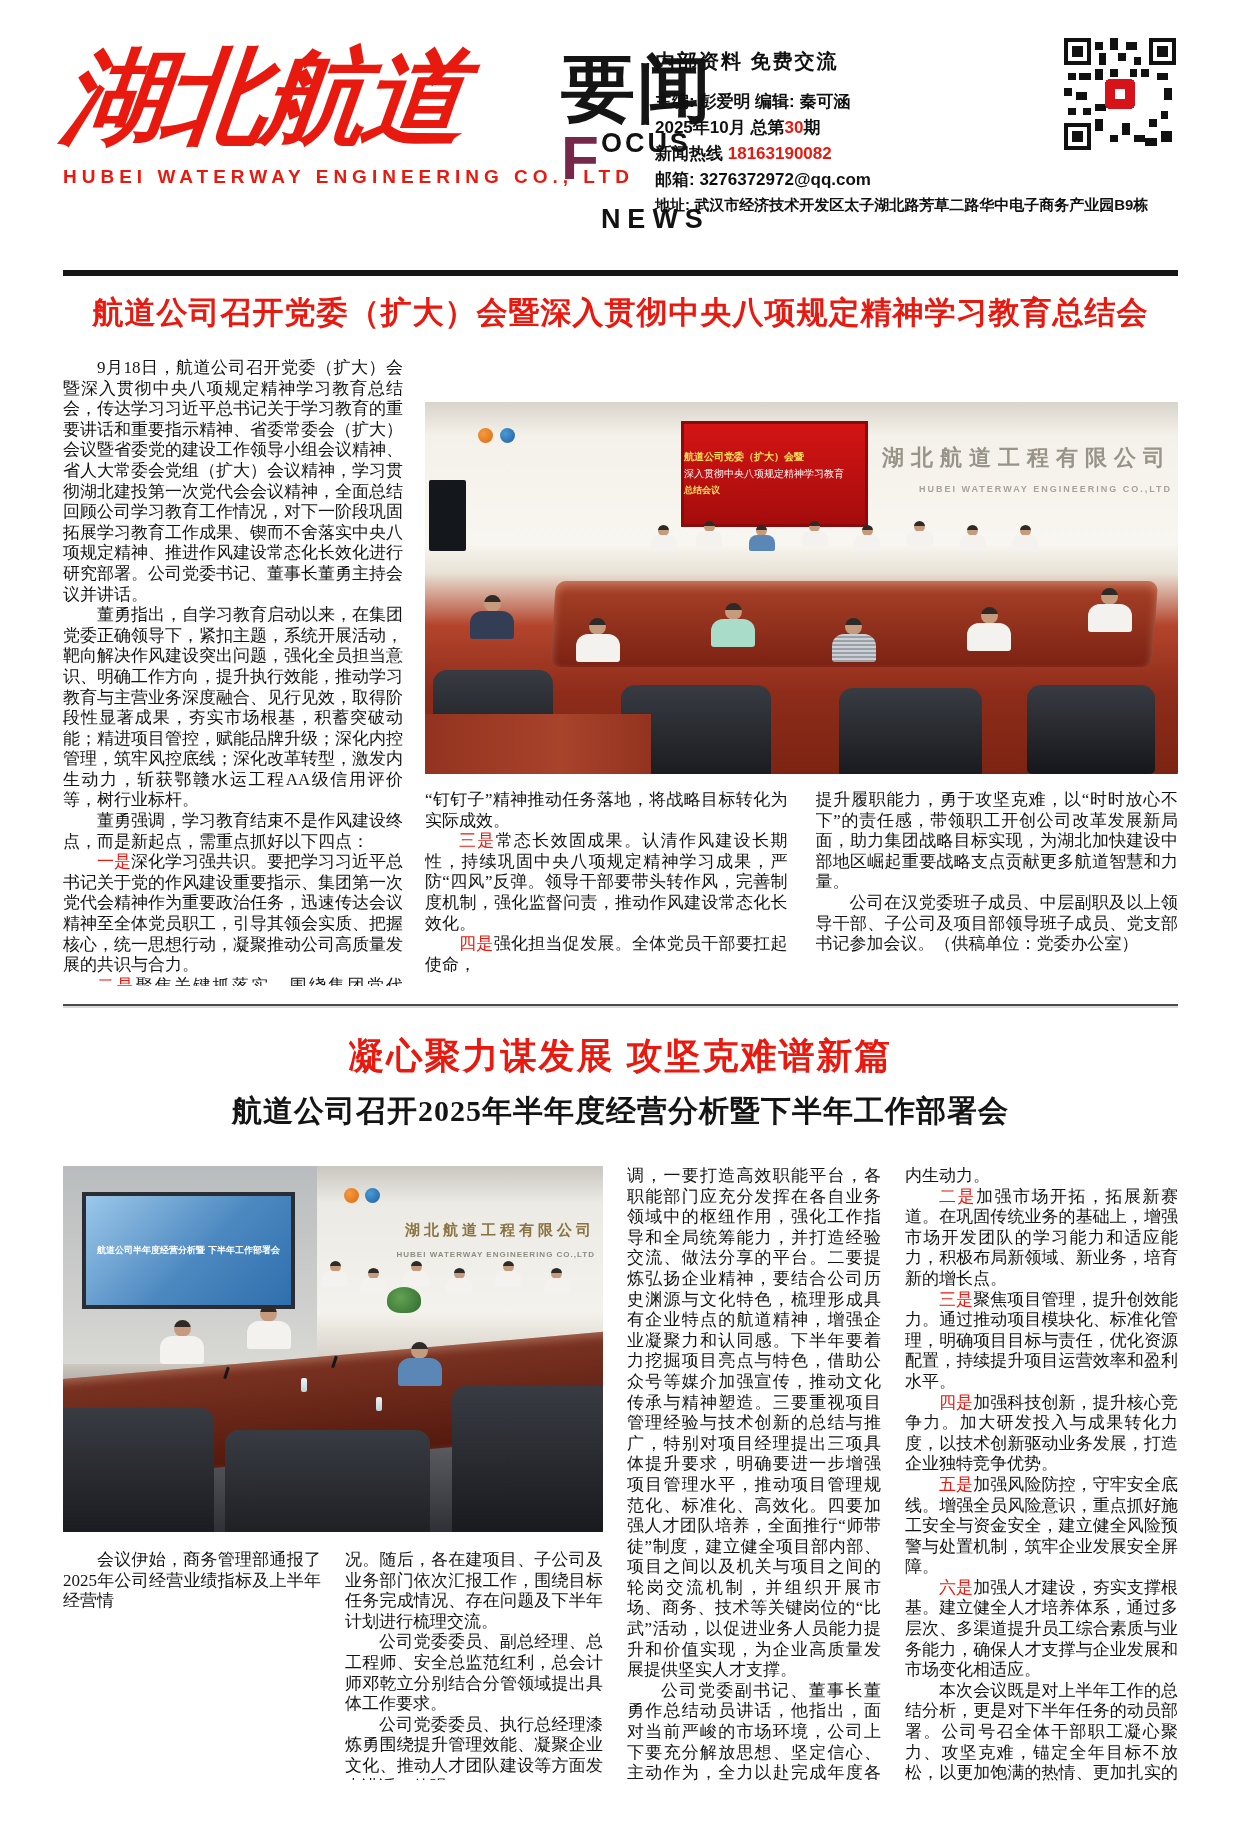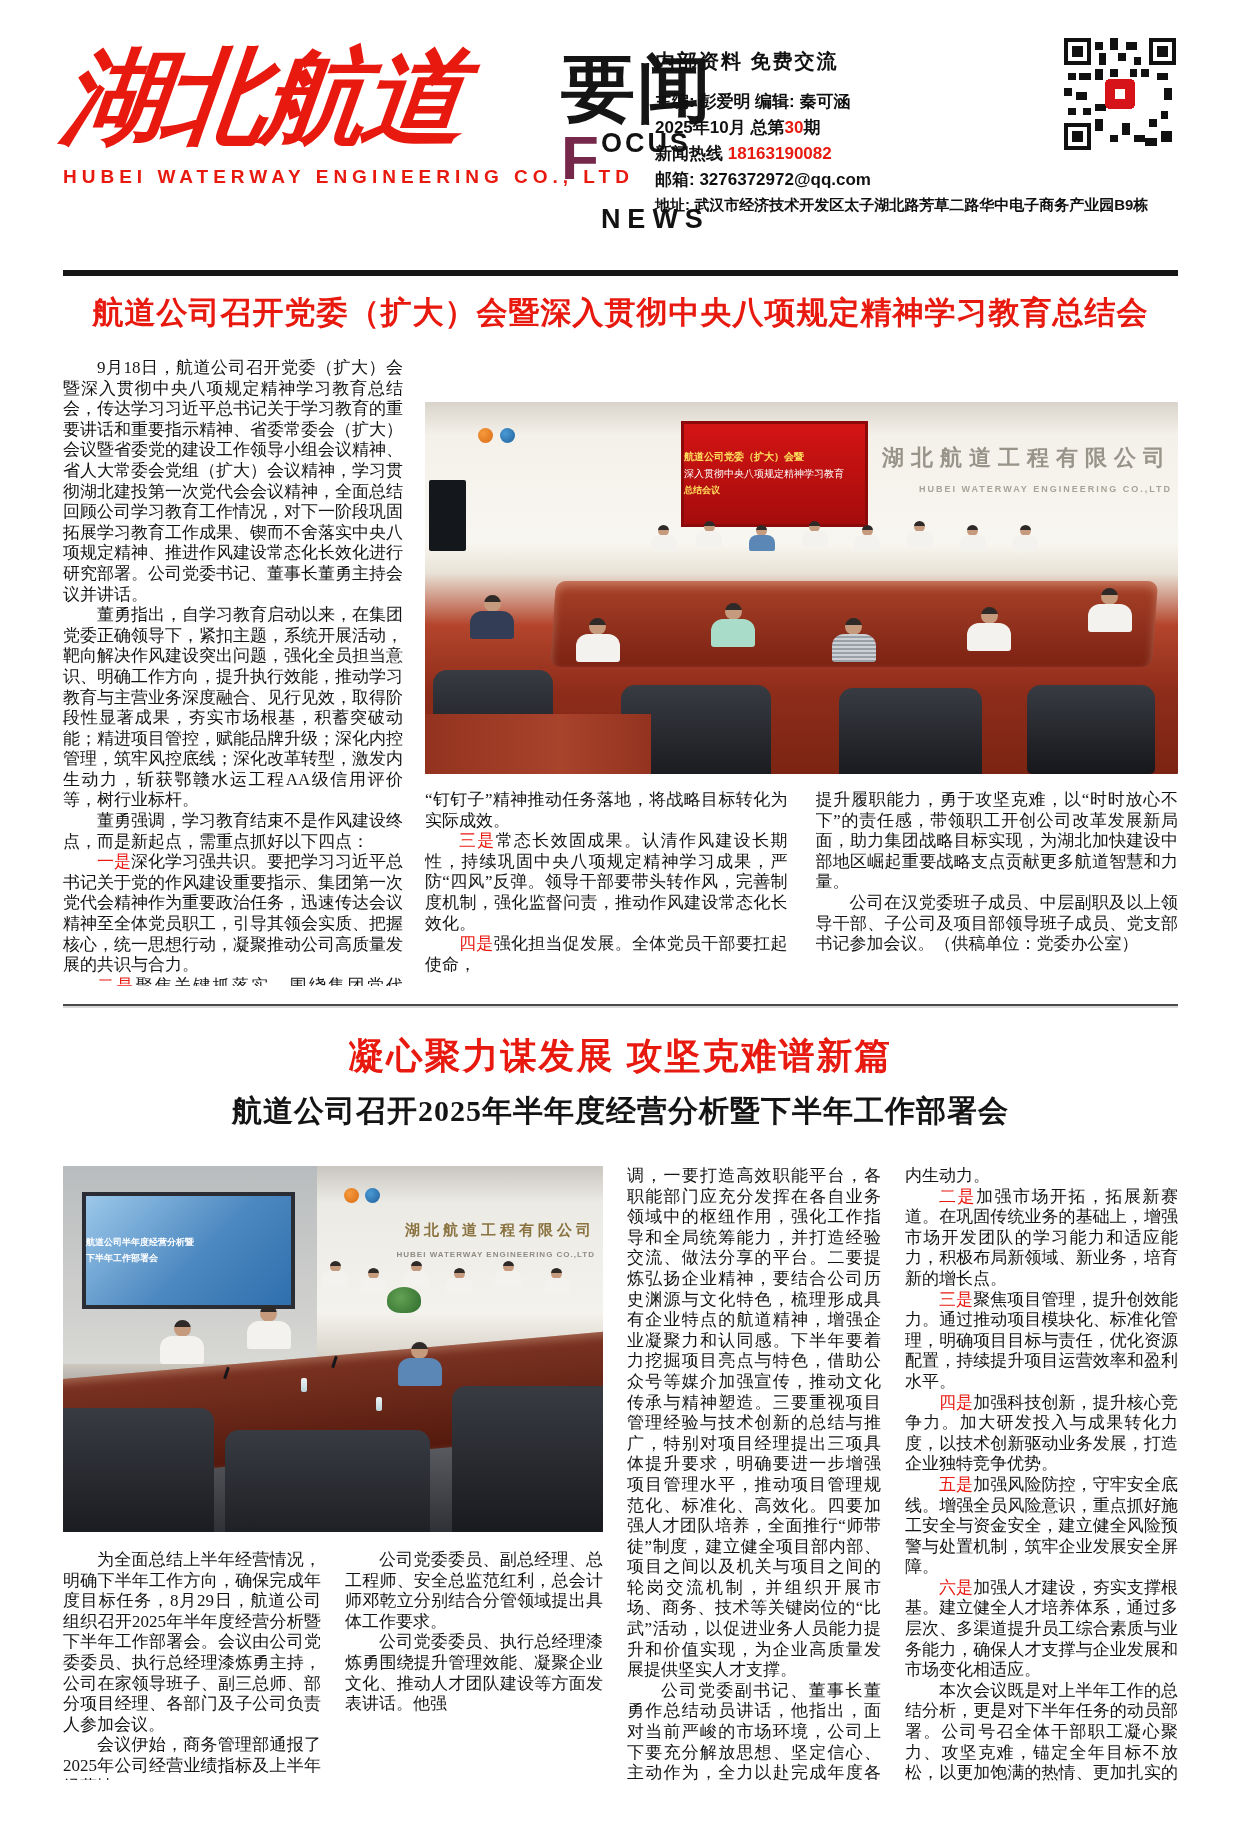--- a/index.html
+++ b/index.html
@@ -86,21 +86,21 @@
   .pp.lg i{width:17px;height:17px;}
   .pp.lg b{width:44px;height:28px;border-radius:12px 12px 3px 3px;}
   .c-blue b{background:#5b87b7;}
   .c-teal b{background:#a9dcc9;}
   .c-navy b{background:#333d55;}
   .c-stripe b{background:repeating-linear-gradient(0deg,#9aa0a8 0 2px,#cdd1d6 2px 4px);}
   .ch{position:absolute;background:linear-gradient(#383b42,#16171b);border-radius:14px 14px 5px 5px;}
 
   .wallpanel2{left:0;top:0;width:47%;height:54%;background:linear-gradient(180deg,#b9bcbe,#d8d8d4);}
   .scr2{left:3.5%;top:7%;width:38%;height:30%;border:4px solid #2a2d33;background:linear-gradient(135deg,#9cc8ea 0%,#4c88c0 55%,#2f6fae 100%);
-        display:flex;flex-direction:column;justify-content:center;gap:3px;}
+        display:flex;flex-direction:row;justify-content:center;align-items:center;gap:3px;}
   .scr2 span{color:#fff;font-size:9px;font-weight:bold;white-space:nowrap;}
   .wallcn2{right:8px;top:15%;color:#8a7340;font-weight:900;font-size:15px;letter-spacing:4px;white-space:nowrap;}
   .wallen2{right:8px;top:23%;color:#8f8c84;font-weight:bold;font-size:8px;letter-spacing:1px;white-space:nowrap;}
   .tbl2{left:-4%;right:-2%;top:52%;height:28%;background:linear-gradient(180deg,#7d3423,#53190d);
         transform:skewY(-5deg);border-radius:6px;box-shadow:inset 0 4px 9px rgba(255,220,190,.3);}
   .plant{position:absolute;width:34px;height:26px;border-radius:50% 50% 40% 40%;
          background:radial-gradient(circle at 40% 40%,#63a254,#2f6b2d);}
   .bottle{position:absolute;width:6px;height:14px;border-radius:2px;background:linear-gradient(#eef4f6,#bcd4da);}
   .mic{position:absolute;width:3px;height:12px;background:#15151a;transform:rotate(18deg);}
 </style>
@@ -342,24 +342,24 @@
             <div class="pp lg c-blue" style="left:62%;top:48%;">
                 <i></i>
                 <b></b>
               </div>
             <div class="ch" style="left:-6%;bottom:-6%;width:34%;height:40%;"></div>
             <div class="ch" style="left:30%;bottom:-10%;width:38%;height:38%;"></div>
             <div class="ch" style="left:72%;bottom:-4%;width:30%;height:44%;"></div>
           </div>
           <div class="a2-cols">
             <div class="col">
-                <p class="para ind">为全面总结上半年经营情况，明确下半年工作方向，确保完成年度目标任务，8月29日，航道公司组织召开2025年半年度经营分析暨下半年工作部署会。会议由公司党委委员、执行总经理漆炼勇主持，公司在家领导班子、副三总师、部分项目经理、各部门及子公司负责人参加会议。</p>
                 <p class="para ind">会议伊始，商务管理部通报了2025年公司经营业绩指标及上半年经营情</p>
               </div>
             <div class="col">
+                <p class="para">况。随后，各在建项目、子公司及业务部门依次汇报工作，围绕目标任务完成情况、存在问题及下半年计划进行梳理交流。</p>
                 <p class="para ind">公司党委委员、副总经理、总工程师、安全总监范红利，总会计师邓乾立分别结合分管领域提出具体工作要求。</p>
                 <p class="para ind">公司党委委员、执行总经理漆炼勇围绕提升管理效能、凝聚企业文化、推动人才团队建设等方面发表讲话。他强</p>
               </div>
           </div>
         </div>
         <div class="col a2-col3">
             <p class="para">调，一要打造高效职能平台，各职能部门应充分发挥在各自业务领域中的枢纽作用，强化工作指导和全局统筹能力，并打造经验交流、做法分享的平台。二要提炼弘扬企业精神，要结合公司历史渊源与文化特色，梳理形成具有企业特点的航道精神，增强企业凝聚力和认同感。下半年要着力挖掘项目亮点与特色，借助公众号等媒介加强宣传，推动文化传承与精神塑造。三要重视项目管理经验与技术创新的总结与推广，特别对项目经理提出三项具体提升要求，明确要进一步增强项目管理水平，推动项目管理规范化、标准化、高效化。四要加强人才团队培养，全面推行“师带徒”制度，建立健全项目部内部、项目之间以及机关与项目之间的轮岗交流机制，并组织开展市场、商务、技术等关键岗位的“比武”活动，以促进业务人员能力提升和价值实现，为企业高质量发展提供坚实人才支撑。</p>
             <p class="para ind">公司党委副书记、董事长董勇作总结动员讲话，他指出，面对当前严峻的市场环境，公司上下要充分解放思想、坚定信心、主动作为，全力以赴完成年度各项目标任务。对于下半年工作，他提出六点要求：</p>
           </div>
         <div class="col a2-col4">

